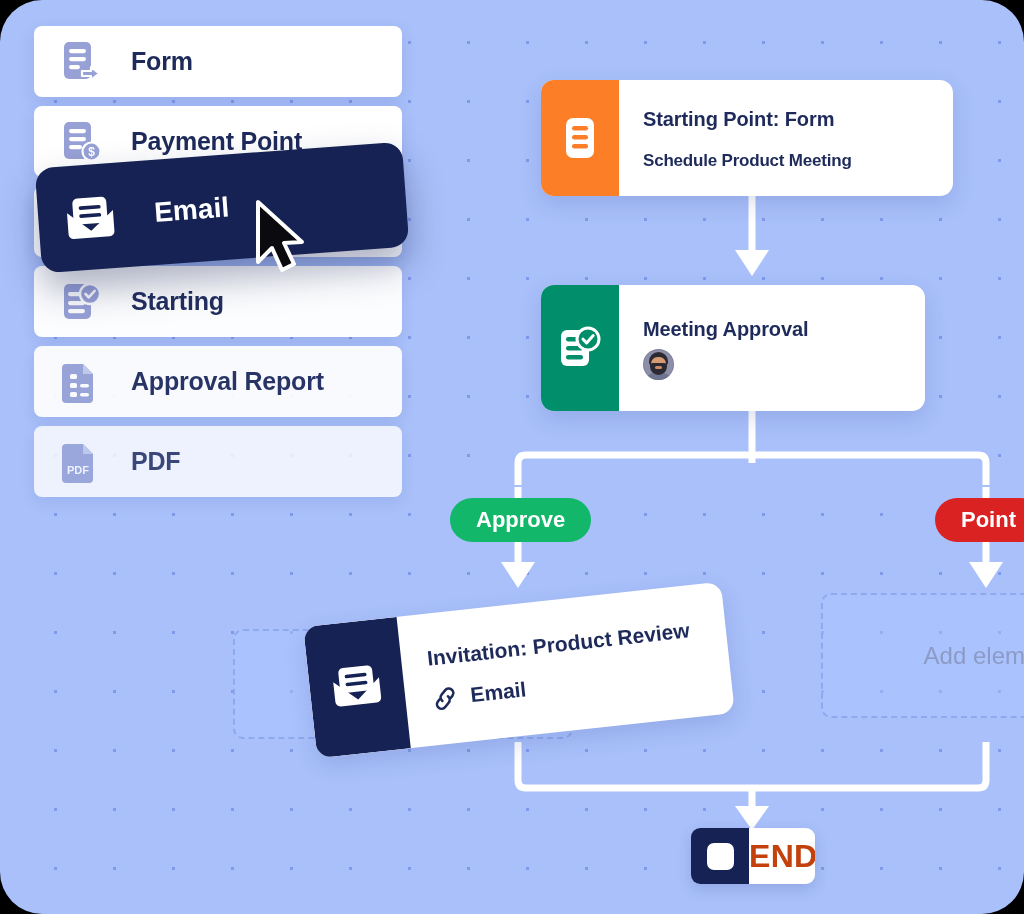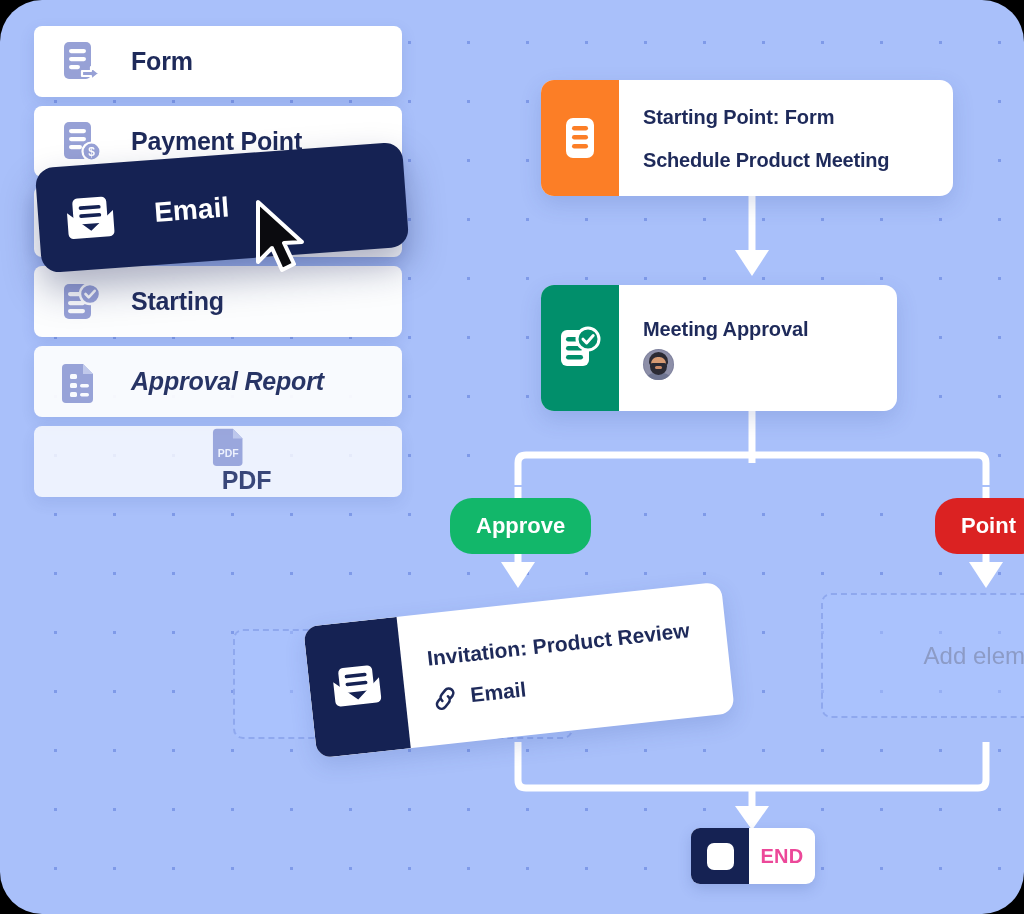--- a/index.html
+++ b/index.html
@@ -47,22 +47,22 @@
   .pal-label {
     margin-left: 29px;
     font-size: 25px;
     font-weight: 700;
     color: #1E2A5A;
     letter-spacing: -.2px;
   }
 
   
   .pal-item.fade3 { opacity: .97; }
-  .pal-item.fade2 { opacity: .93; font-style: italic; }
-  .pal-item.fade1 { opacity: .80; flex-direction: column; }
+  .pal-item.fade2 { opacity: .93; }
+  .pal-item.fade1 { opacity: .80; }
 
   
   #email-chip {
     position: absolute;
     left: 38px; top: 155px;
     width: 368px; height: 105px;
     background: #152253;
     border-radius: 18px;
     transform: rotate(-4.2deg);
     display: flex; align-items: center;
@@ -101,21 +101,21 @@
   .node-body {
     flex: 1;
     padding: 18px 22px 16px 24px;
     display: flex; flex-direction: column; justify-content: center;
     gap: 8px;
   }
   .node-title {
     font-size: 20px; font-weight: 700; color: #1E2A5A; letter-spacing: -.1px;
   }
   .node-sub {
-    font-size: 20px; font-weight: 700; color: #1E2A5A; letter-spacing: -.2px; margin-top: 12px;
+    font-size: 17px; font-weight: 700; color: #1E2A5A; letter-spacing: -.2px; margin-top: 12px;
   }
   .node-row { display: flex; align-items: center; gap: 11px; }
   .avatar {
     width: 31px; height: 31px; border-radius: 50%;
     flex: 0 0 31px;
     background: radial-gradient(circle at 50% 34%, #F0C9A8 0 26%, #8D8FA8 27% 100%);
     overflow: hidden; position: relative;
     box-shadow: inset 0 0 0 1px rgba(30,42,90,.12);
   }
   .avatar .hair { position:absolute; left:6px; top:3px; width:19px; height:13px;
@@ -127,27 +127,27 @@
   .avatar .lip  { position:absolute; left:12px; top:17px; width:7px; height:3px;
                   background:#C98A68; border-radius:2px; }
   .avatar .body { position:absolute; left:2px; top:24px; width:27px; height:12px;
                   background:#6E7490; border-radius:9px 9px 0 0; }
   .node-email {
     font-size: 21px; font-weight: 700; color: #1E2A5A;
   }
 
   #node-start { left: 541px; top: 80px; width: 412px; height: 116px; }
   #node-start .node-bar { background: #FC7E26; }
-  #node-approval { left: 541px; top: 285px; width: 356px; height: 126px; }
+  #node-approval { left: 541px; top: 285px; width: 384px; height: 126px; }
   #node-approval .node-bar { background: #018F6B; }
 
   
   .badge {
     position: absolute;
-    height: 56px;
+    height: 44px;
     border-radius: 22px;
     display: flex; align-items: center; justify-content: center;
     padding: 0 26px;
     font-size: 22px; font-weight: 600; color: #fff;
     z-index: 12;
     white-space: nowrap;
   }
   #badge-approve { left: 450px; top: 498px; background: #12B76A; }
   #badge-deny    { left: 935px; top: 498px; background: #DB2222; }
 
@@ -185,21 +185,21 @@
     left: 691px; top: 828px;
     width: 124px; height: 56px;
     border-radius: 9px;
     z-index: 14;
     box-shadow: 0 5px 14px rgba(40,60,140,.18);
   }
   #node-end .node-bar { background: #152253; flex: 0 0 58px; width: 58px; }
   #node-end .end-sq { width: 27px; height: 27px; background: #fff; border-radius: 7px; }
   #node-end .end-label {
     flex: 1; display: flex; align-items: center; justify-content: center;
-    font-size: 20px; font-weight: 700; color: #ec4899; letter-spacing: .3px;
+    font-size: 32px; font-weight: 700; color: #c2410c; letter-spacing: .3px;
   }
 </style>
 </head>
 <body>
 
 <div id="canvas">
 
   <svg id="flow-svg" viewBox="0 0 1024 914">
     <g stroke="#FFFFFF" stroke-width="7" fill="none" stroke-linecap="butt" stroke-linejoin="round">
 

